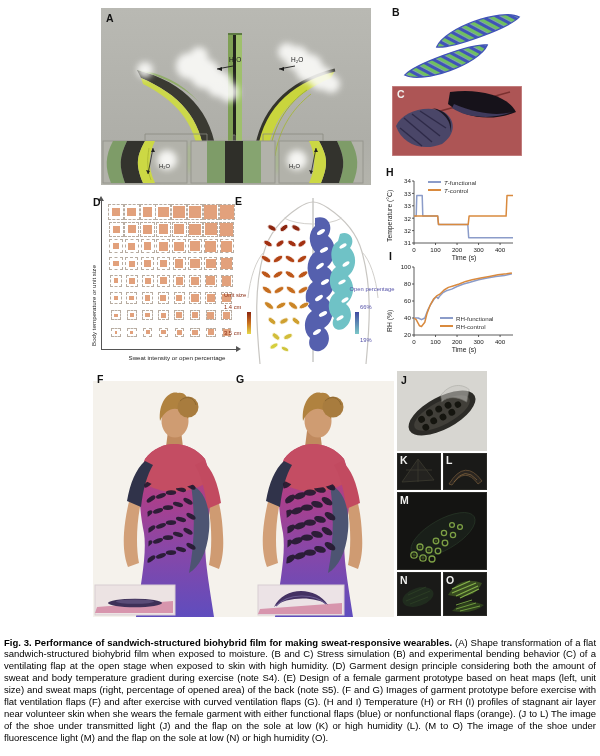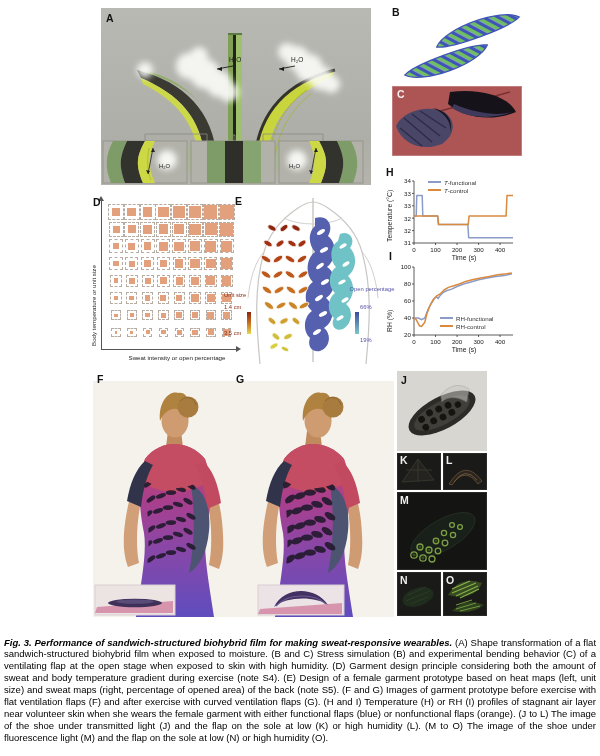--- a/index.html
+++ b/index.html
@@ -17,21 +17,21 @@
   .lrow{display:flex;align-items:center;gap:3px;height:8px;}
   .sw{display:inline-block;width:13px;height:2px;}
   .ifirst{display:inline-block;}
   .ifirst::first-letter{font-style:italic;}
   .cellO{position:absolute;border:1px dashed #b7aca1;display:flex;align-items:center;justify-content:center;box-sizing:border-box;}
   .cellF{display:block;}
   .dark-panel{position:absolute;background:#1a1a18;box-sizing:border-box;border:1px solid #2a2a26;}
   .elab{position:absolute;font-size:5.8px;white-space:nowrap;line-height:6.6px;}
   .ebar{position:absolute;width:4px;height:22px;}
   .caption{position:absolute;left:4px;top:627px;width:592px;font-size:9.5px;line-height:11.9px;text-align:justify;color:#000;}
-  .caption b{font-weight:bold;font-style:italic;}
+  .caption b{font-weight:bold;}
 </style>
 </head>
 <body>
 
 <div class="abs" style="left:101px;top:8px;width:270px;height:177px;">
   <svg width="270" height="177" viewBox="0 0 270 177">
     <defs>
       <filter id="bl" x="-50%" y="-50%" width="200%" height="200%">
           <feGaussianBlur stdDeviation="3"></feGaussianBlur>
         </filter>

